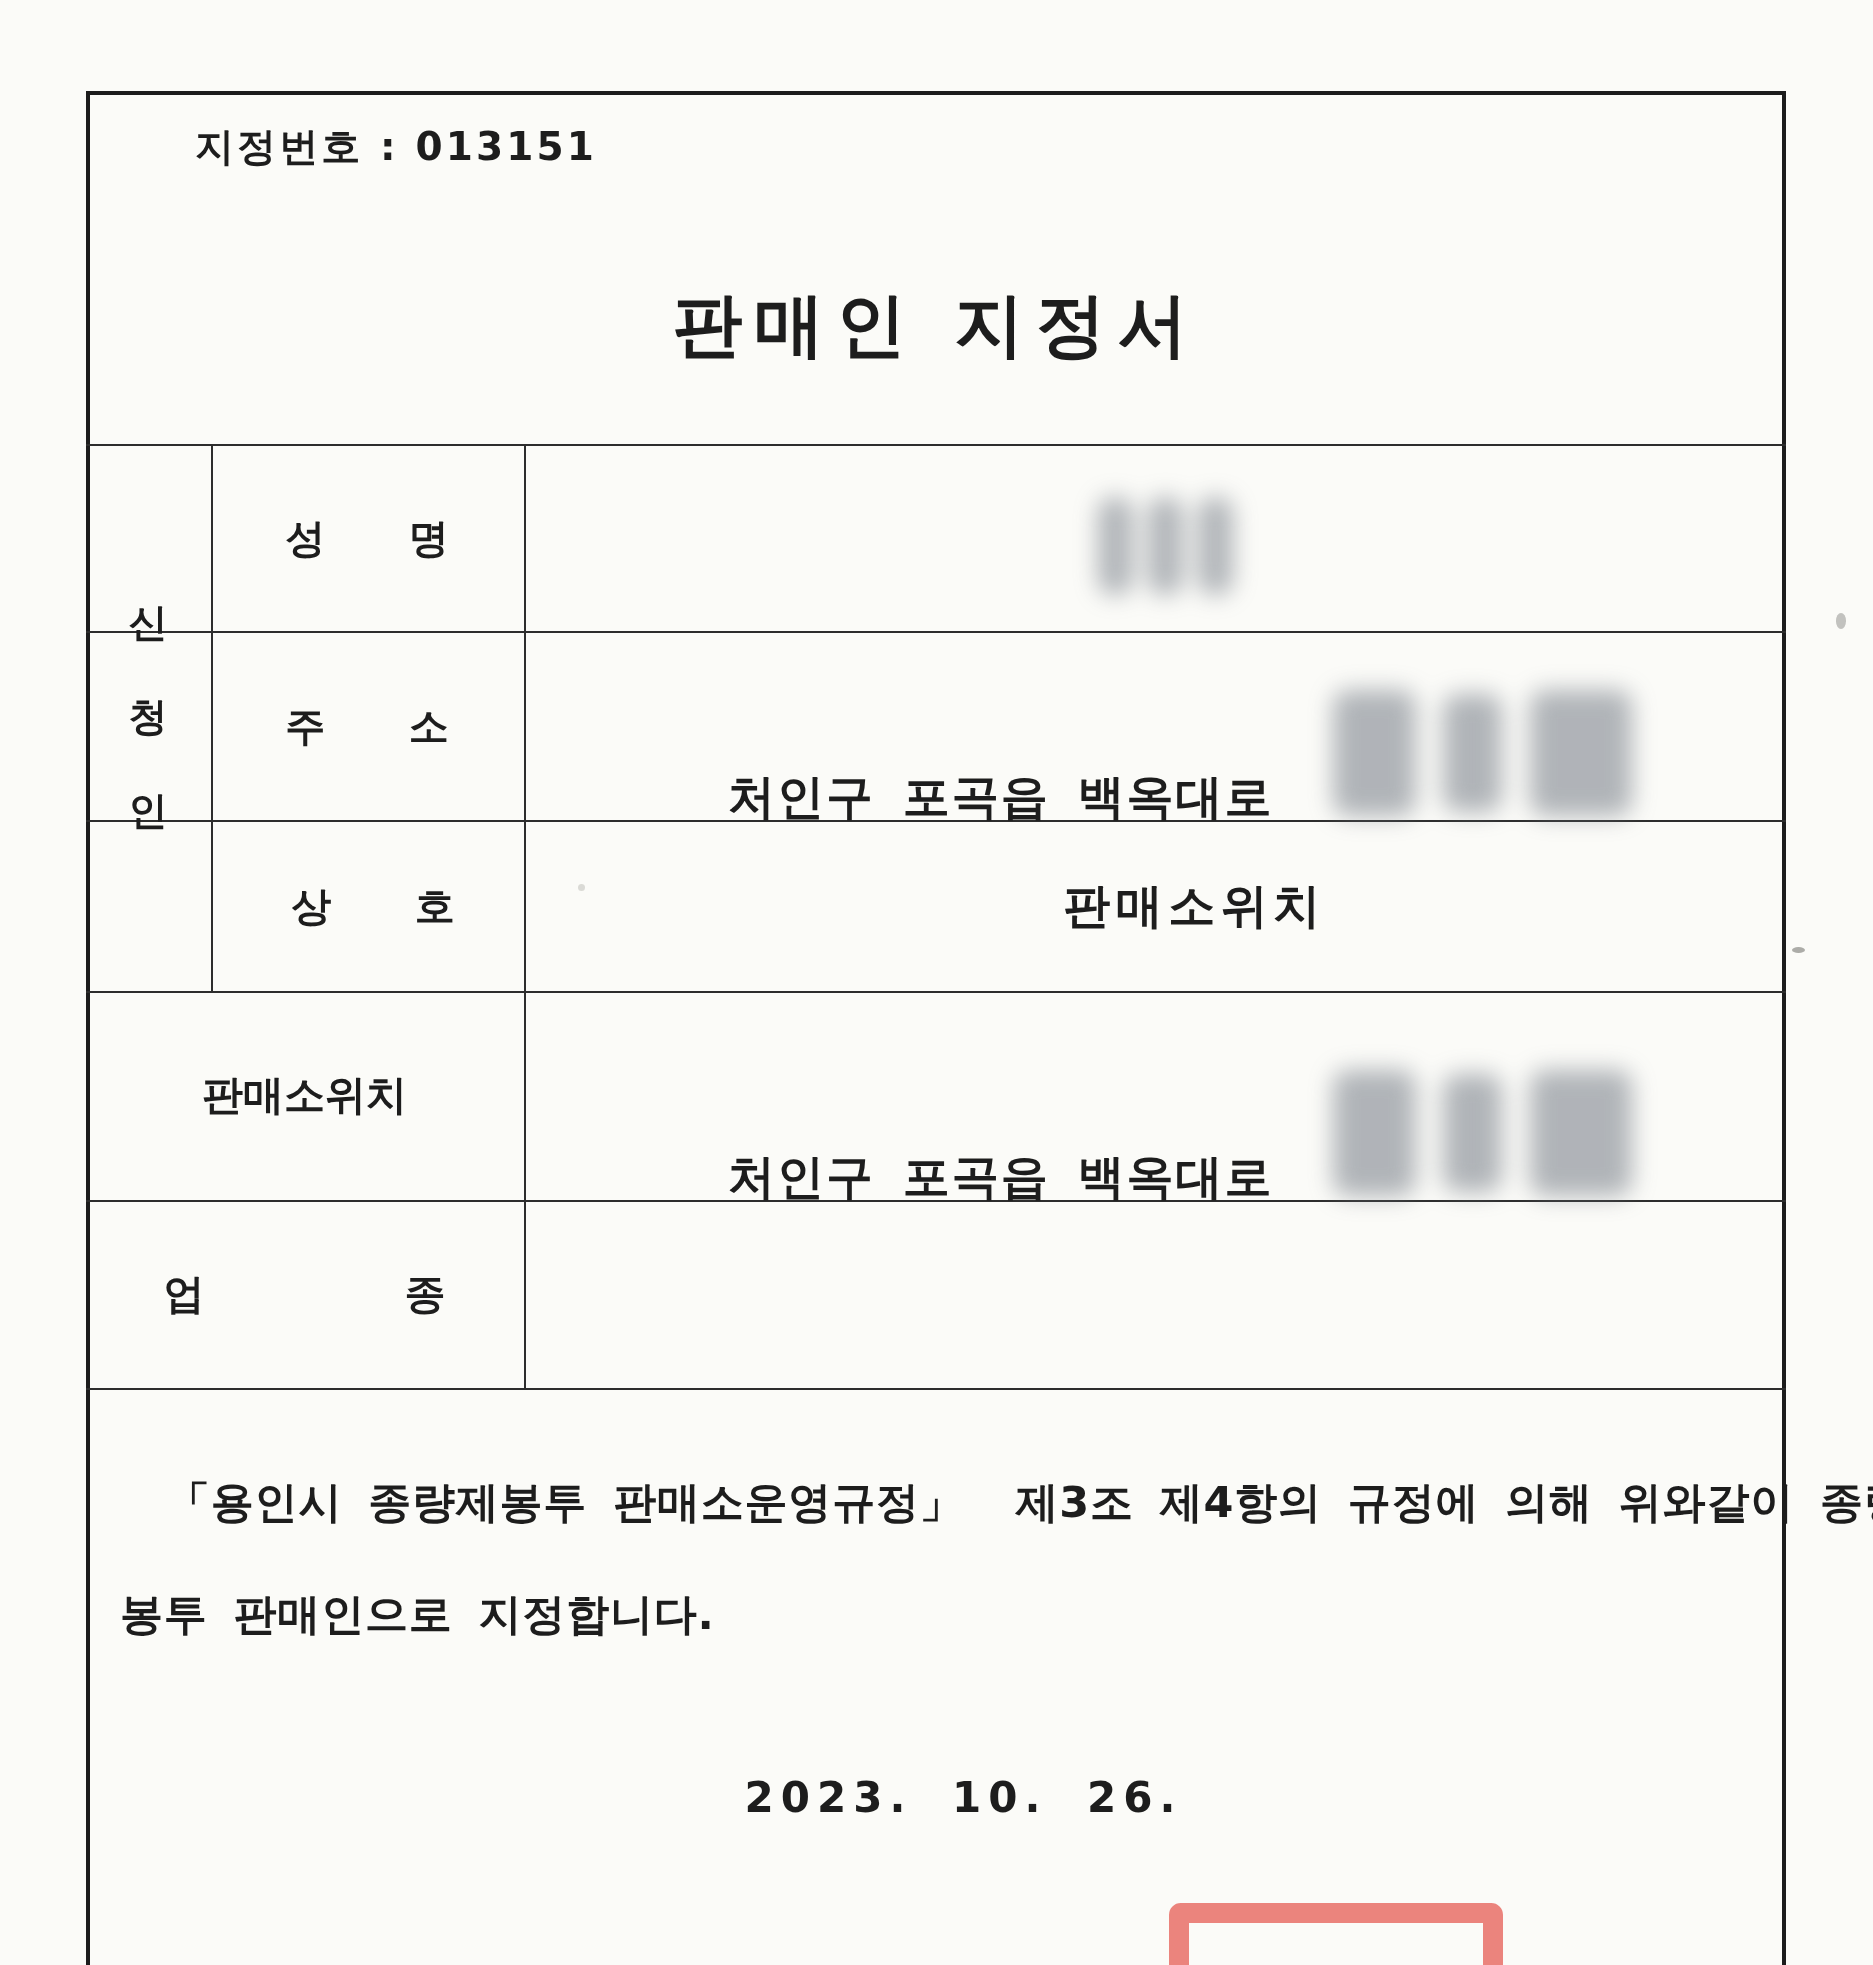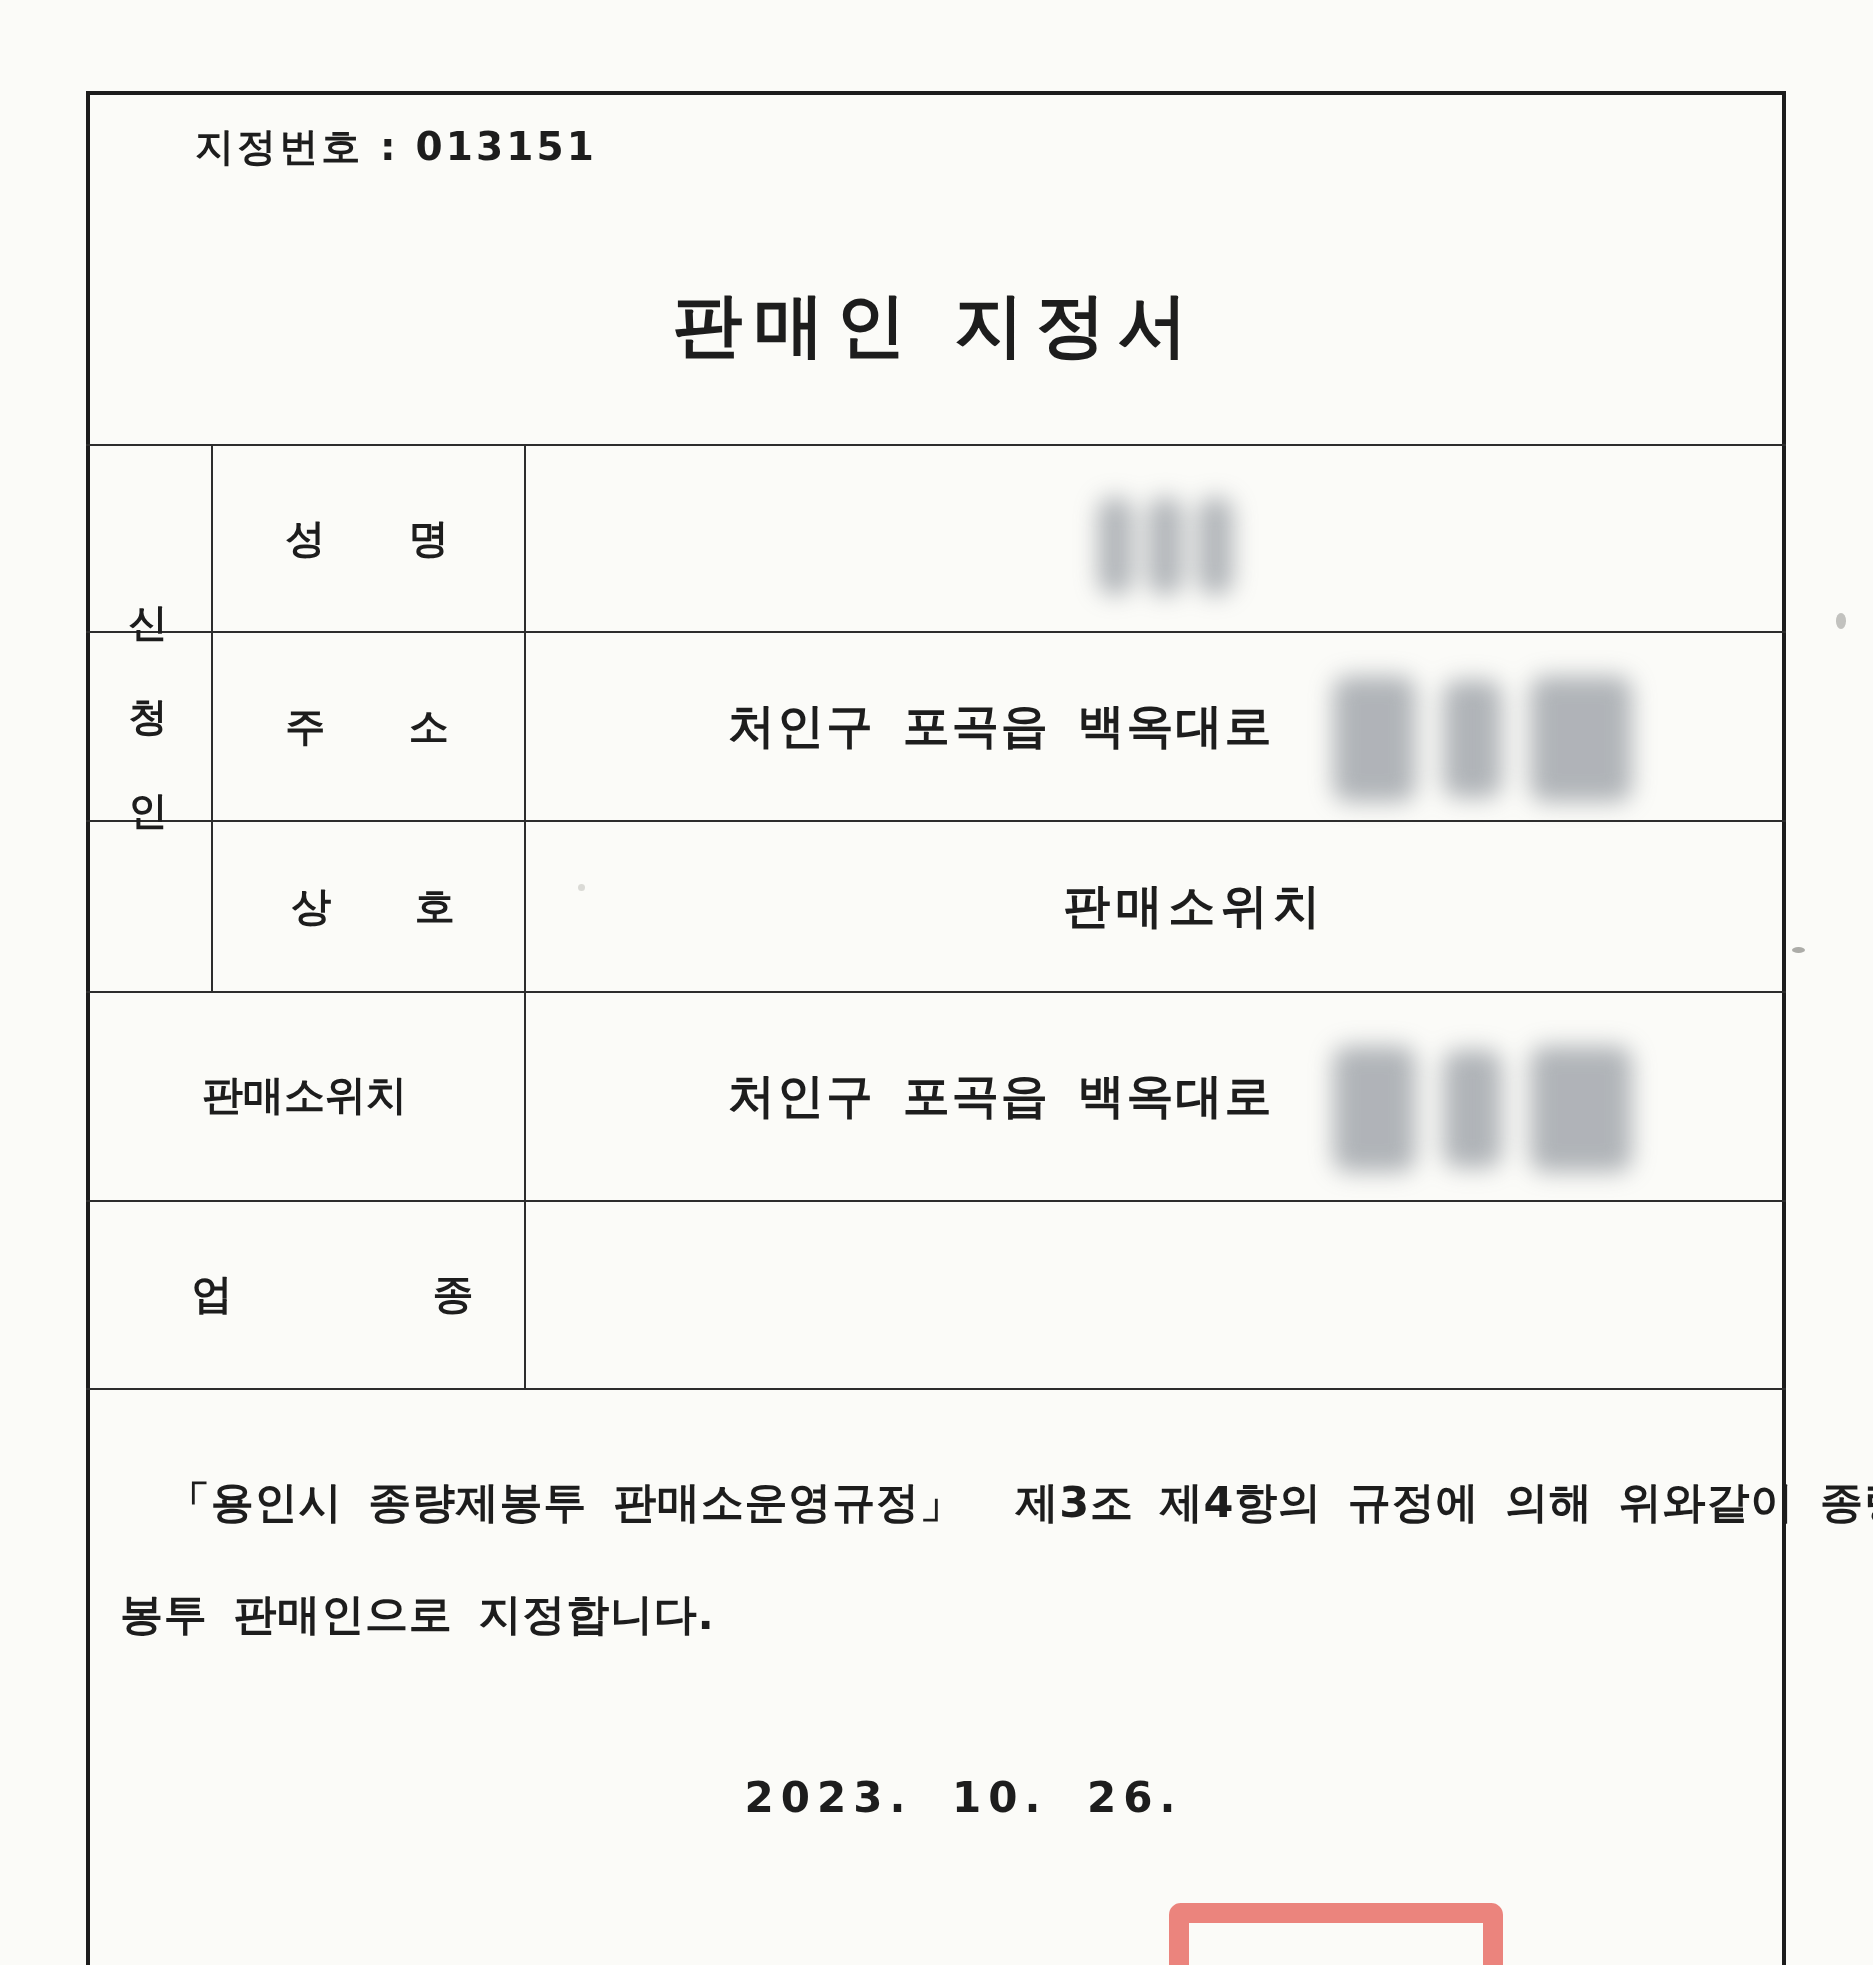--- a/index.html
+++ b/index.html
@@ -25,22 +25,22 @@
   
   .cell{display:flex;align-items:center;box-sizing:border-box;}
   #applicant-cell{left:86px;top:444px;width:125px;height:547px;justify-content:center;}
   #applicant-cell span{writing-mode:vertical-rl;text-orientation:upright;font-size:39px;font-weight:600;letter-spacing:55px;line-height:1;}
   .label-cell{left:211px;width:312px;justify-content:center;font-size:40px;font-weight:600;}
   .label-wide{left:86px;width:437px;justify-content:center;font-size:41px;font-weight:600;}
   .value-cell{left:524px;width:1262px;font-size:47px;font-weight:700;}
   
   .r1{top:444px;height:187px;} .r2{top:631px;height:189px;border-radius:24px;}
   .r3{top:820px;height:171px;padding-left:12px;} .r4{top:991px;height:209px;}
-  .r5{top:1200px;height:189px;margin-left:28px;}
-  .addr-val{justify-content:flex-start;padding-left:204px;letter-spacing:2px;word-spacing:9.4px;}
+  .r5{top:1200px;height:189px;}
+  .addr-val{justify-content:flex-start;padding-left:204px;letter-spacing:2px;word-spacing:9.4px;align-items:flex-end;}
   .center-val{justify-content:center;letter-spacing:5.5px;padding-left:79px;}
   
   .blurwrap{display:flex;align-items:center;filter:blur(11.8px);opacity:.55;}
   .blurbar{background:#737a84;border-radius:15.7px;}
   #name-blur{left:1087px;top:489px;width:157px;height:114px;justify-content:center;gap:15px;position:absolute;}
   #name-blur .blurbar{width:35px;height:98px;}
   .addr-blur{margin-left:59px;gap:27.5px;height:134px;margin-top:27.5px;}
   .addr-blur .b1{width:83px;height:126px;}
   .addr-blur .b2{width:59px;height:118px;}
   .addr-blur .b3{width:102px;height:126px;}

